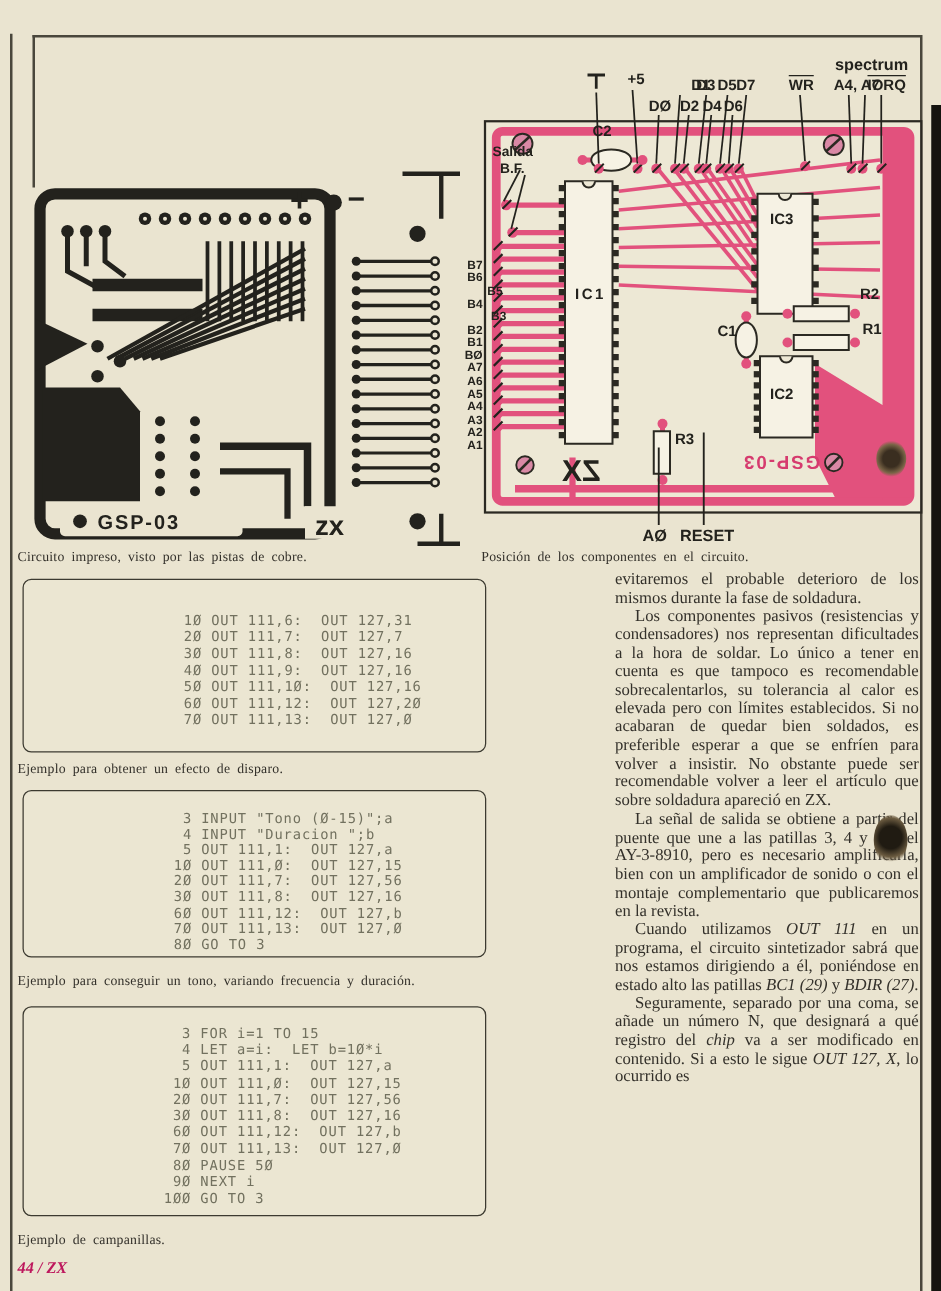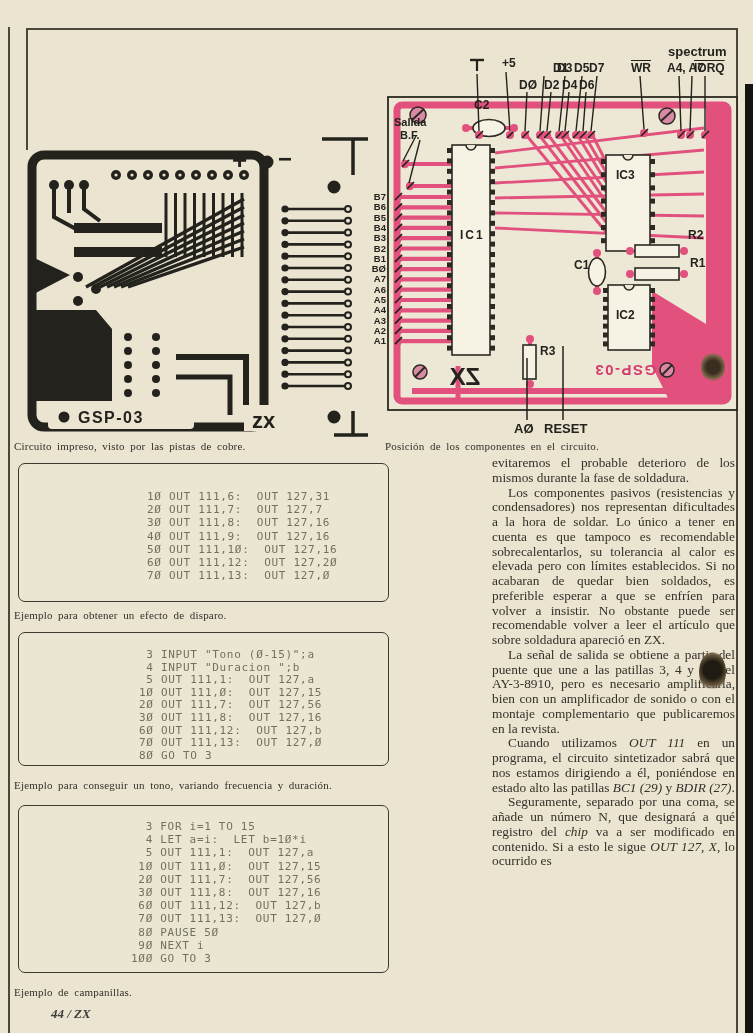--- a/index.html
+++ b/index.html
@@ -17,21 +17,21 @@
   #article{position:absolute;left:492px;top:456px;width:243px;font-size:13.35px;line-height:14.75px;text-align:justify;}
   #article p{margin:0;}
   #article p.ind{text-indent:16px;}
   #article p.gap{margin-top:16px;}
   #article i{font-style:italic;}
   
   .dlbl{position:absolute;font-family:"Liberation Sans",sans-serif;font-weight:bold;font-size:12px;color:#23221d;white-space:nowrap;}
   .dlbl.sm{font-size:11px;}
   .overline{text-decoration:overline;text-decoration-thickness:1.4px;}
   .pin-label{position:absolute;left:2px;width:16px;text-align:right;font-family:"Liberation Sans",sans-serif;font-weight:bold;font-size:9.5px;color:#23221d;line-height:10px;}
-  #footer{position:absolute;left:14px;top:1006px;font-size:13px;font-style:italic;font-weight:bold;color:#404040;margin-left:37px;}
+  #footer{position:absolute;left:14px;top:1006px;font-size:13px;font-style:italic;font-weight:bold;color:#be185d;}
   .stain{position:absolute;border-radius:50%;}
 </style>
 </head>
 <body>
 
 <div id="page">
 
   <div class="rule" style="left:8px;top:27px;width:1.5px;height:1006px;"></div>
   <div class="rule" style="left:26px;top:28px;width:711px;height:1.5px;"></div>
   <div class="rule" style="left:26px;top:28px;width:1.5px;height:122px;"></div>
@@ -460,26 +460,26 @@
         <div class="dlbl" style="left: 221px; top: 25px;">D7</div>
       </div>
     <div id="d-lower">
         <div class="dlbl" style="left: 151px; top: 42px;">DØ</div>
         <div class="dlbl" style="left: 176px; top: 42px;">D2</div>
         <div class="dlbl" style="left: 194px; top: 42px;">D4</div>
         <div class="dlbl" style="left: 211px; top: 42px;">D6</div>
       </div>
     <div class="dlbl sm" style="left:26px;top:80px;">Salida</div>
     <div class="dlbl sm" style="left:32px;top:93px;">B.F.</div>
-    <div id="pin-labels" style="position:absolute;left:0;top:0;width:100%;height:100%;">
+    <div id="pin-labels" style="position:absolute;left:0;top:16px;width:100%;height:100%;">
         <div class="pin-label" style="top: 156px;">B7</div>
         <div class="pin-label" style="top: 166.3px;">B6</div>
-        <div class="pin-label" style="top: 176.6px;">B5</div>
+        <div class="pin-label" style="top: 176.6px; margin-left: 16px;">B5</div>
         <div class="pin-label" style="top: 186.9px;">B4</div>
-        <div class="pin-label" style="top: 197.2px;">B3</div>
+        <div class="pin-label" style="top: 197.2px; margin-left: 19px;">B3</div>
         <div class="pin-label" style="top: 207.5px;">B2</div>
         <div class="pin-label" style="top: 217.8px;">B1</div>
         <div class="pin-label" style="top: 228.1px;">BØ</div>
         <div class="pin-label" style="top: 238.4px;">A7</div>
         <div class="pin-label" style="top: 248.7px;">A6</div>
         <div class="pin-label" style="top: 259px;">A5</div>
         <div class="pin-label" style="top: 269.3px;">A4</div>
         <div class="pin-label" style="top: 279.6px;">A3</div>
         <div class="pin-label" style="top: 289.9px;">A2</div>
         <div class="pin-label" style="top: 300.2px;">A1</div>

